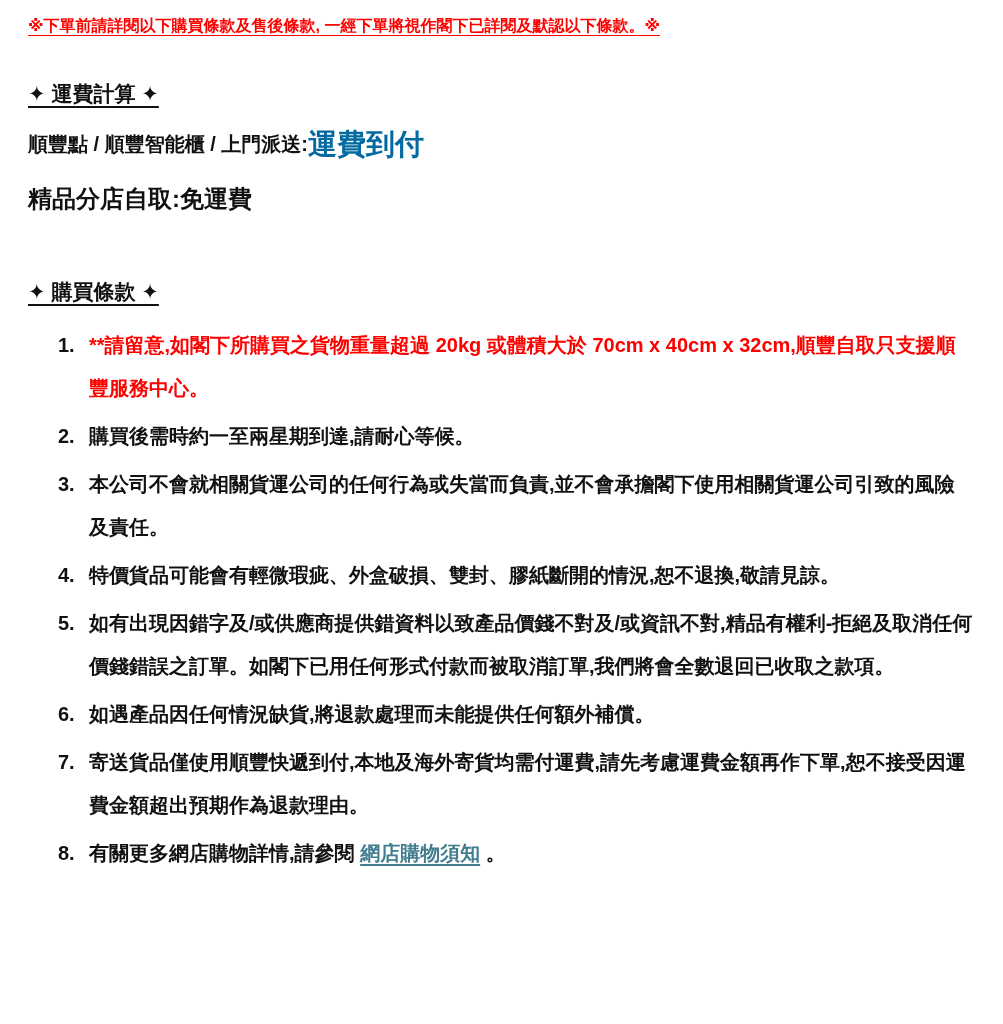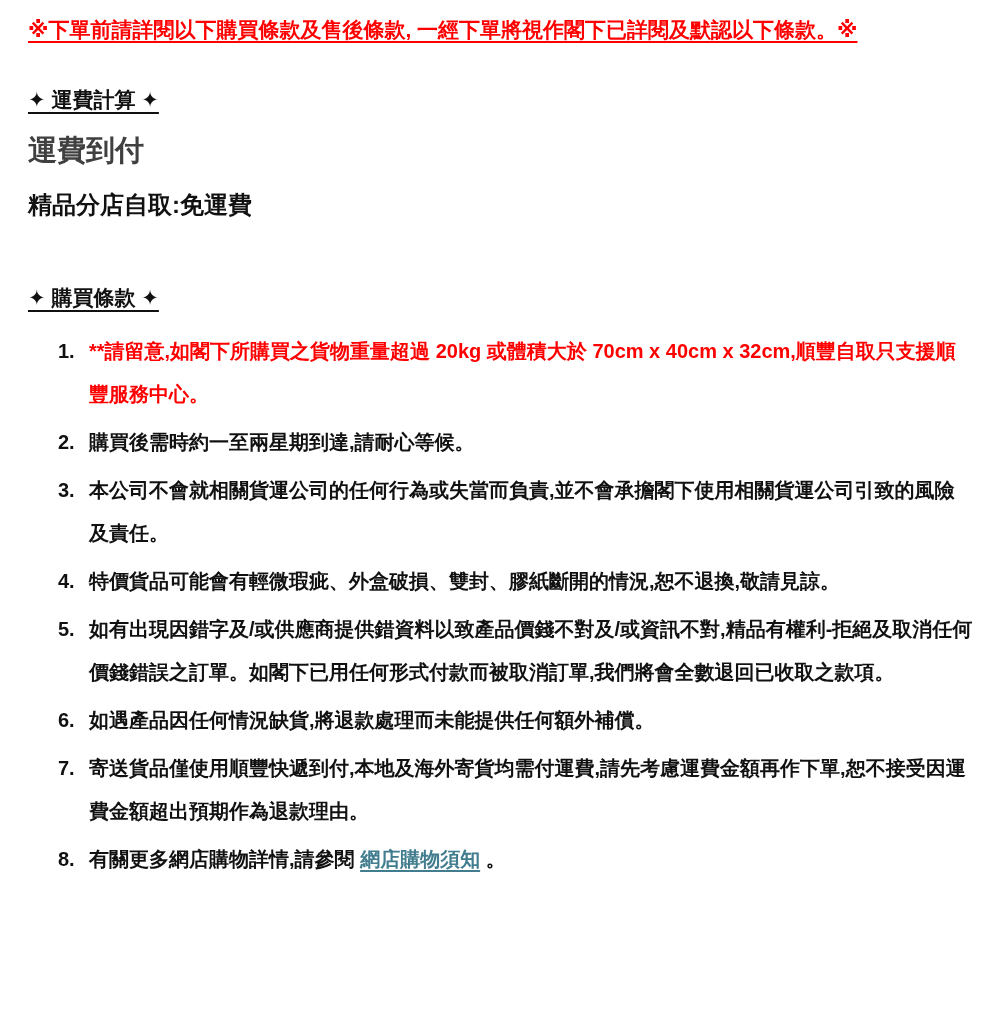--- a/index.html
+++ b/index.html
@@ -12,41 +12,41 @@
   }
   body {
     font-family: "Liberation Sans", "DejaVu Sans", sans-serif;
     font-weight: 700;
     color: #111111;
     box-sizing: border-box;
     padding: 16px 30px 0 28px;
   }
   .banner {
     color: #ff0000;
-    font-size: 21px;
+    font-size: 16px;
     line-height: 1.3;
     text-decoration: underline;
     text-underline-offset: 4px;
   }
   .section-heading {
     margin-top: 46px;
     font-size: 21px;
     display: inline-block;
     text-decoration: underline;
     text-underline-offset: 5px;
   }
   .heading-row { line-height: 1; }
   .sf-line {
     margin-top: 26px;
     font-size: 20px;
     display: flex;
     align-items: center;
   }
   .sf-highlight {
-    color: #404040;
+    color: #0369a1;
     font-size: 29px;
     line-height: 1;
   }
   .pickup-line {
     margin-top: 24px;
     font-size: 24px;
   }
   .terms-heading-wrap { margin-top: 62px; line-height: 1; }
   ol.terms-list {
     list-style: none;
@@ -82,20 +82,21 @@
 </head>
 <body>
 
 <div class="banner">※下單前請詳閱以下購買條款及售後條款, 一經下單將視作閣下已詳閱及默認以下條款。※</div>
 
 <div class="heading-row">
   <span class="section-heading">✦ 運費計算 ✦</span>
 </div>
 
 <div class="sf-line">
+  <span>順豐點 / 順豐智能櫃 / 上門派送:</span>
     <span class="sf-highlight">運費到付</span>
 </div>
 
 <div class="pickup-line">精品分店自取:免運費</div>
 
 <div class="terms-heading-wrap">
   <span class="section-heading" style="margin-top:4px;">✦ 購買條款 ✦</span>
 </div>
 
 <ol class="terms-list">

